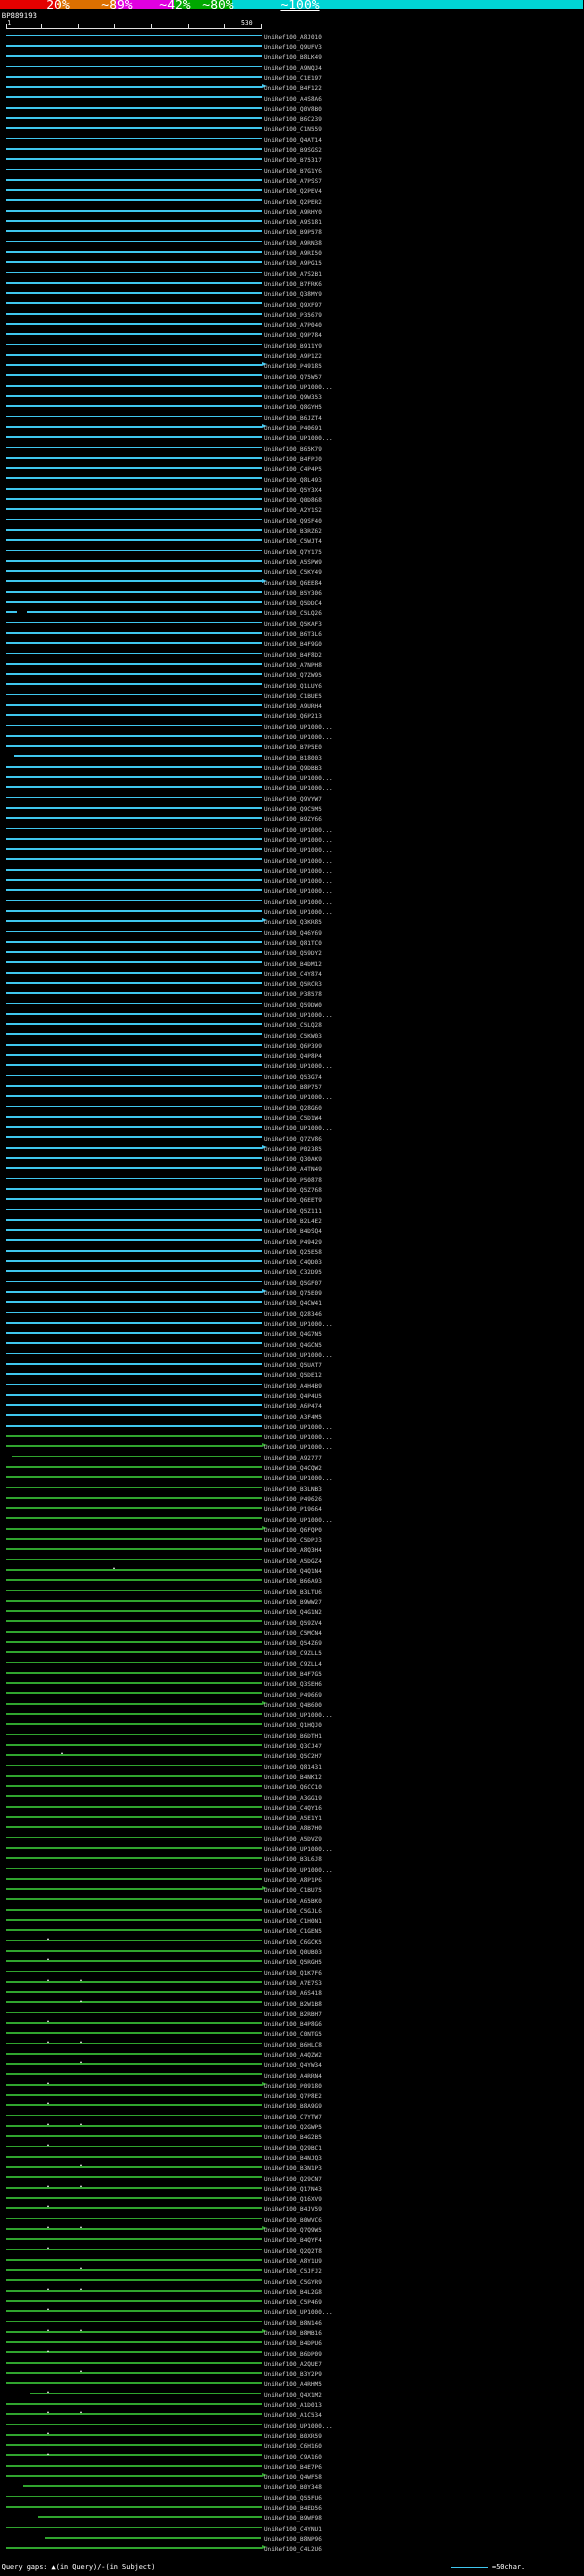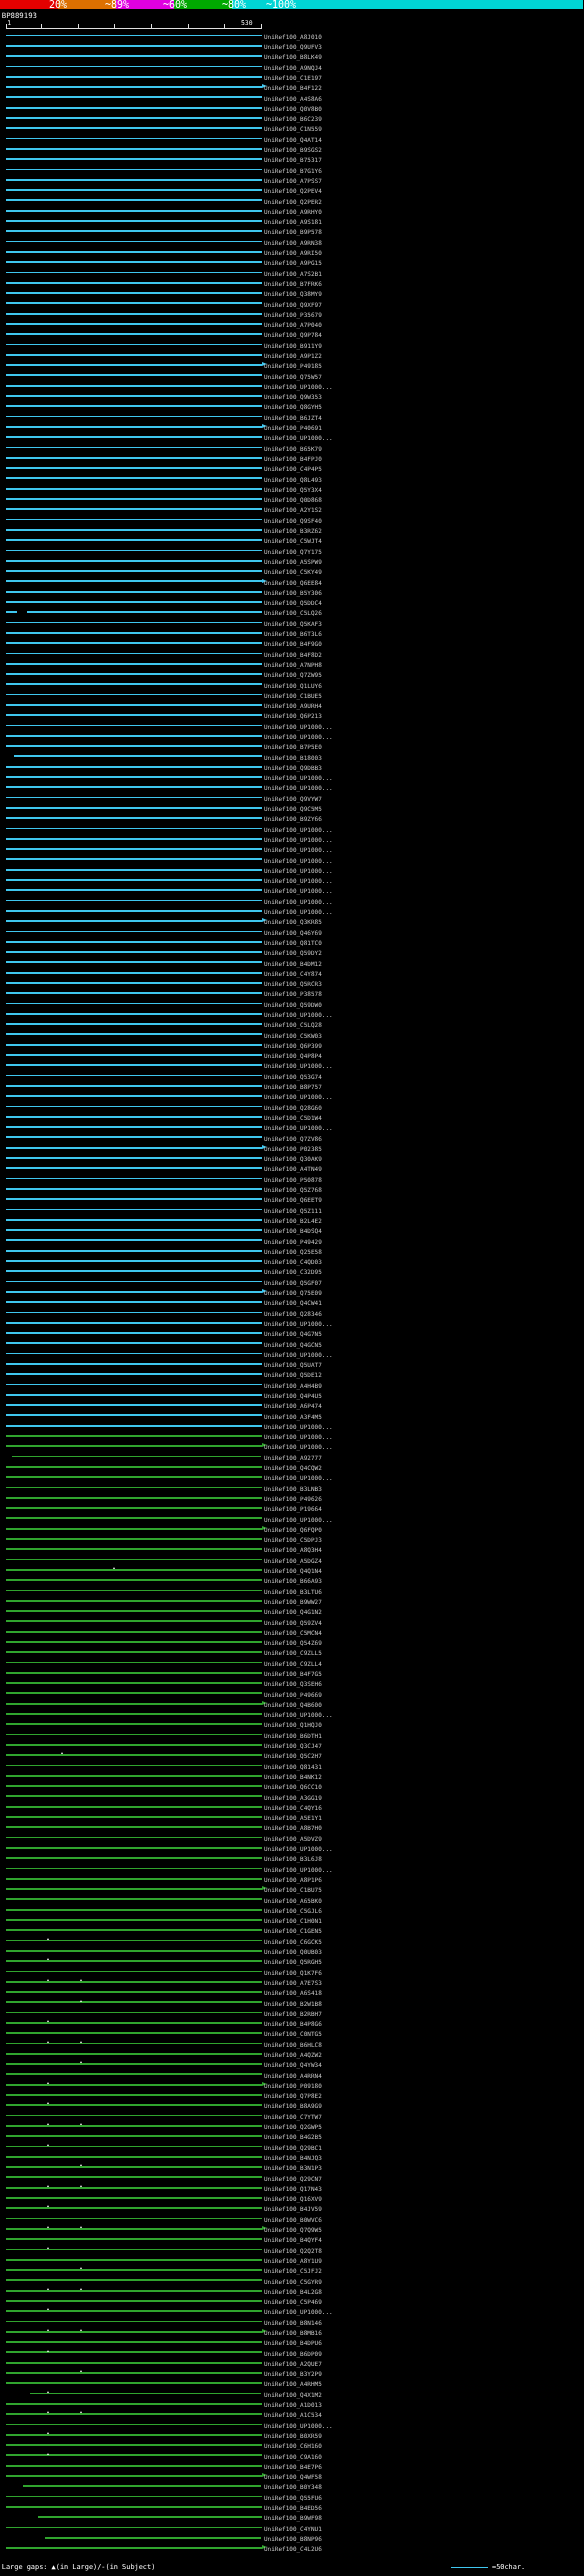--- a/index.html
+++ b/index.html
@@ -1,23 +1,23 @@
 <!DOCTYPE html>
 <html style="font-size:14.6px"><head>
 <meta charset="utf-8">
 <style>
   html,body{margin:0;padding:0;background:#000;}
   #screen{position:relative;width:585px;height:2576px;background:#000;overflow:hidden;
           font-family:"DejaVu Sans Mono",monospace;}
   
   #colorbar{position:absolute;top:0;left:0;width:585px;height:9.1px;display:flex;}
   .cb-seg{height:9.1px;}
-  #colorbar-labels span{position:absolute;top:0;line-height:9.1px;font-size:10px;color:#fff;
+  #colorbar-labels span{position:absolute;top:0;line-height:9.1px;font-size:13px;color:#fff;
           transform:translateX(-50%);white-space:nowrap;}
-  .kl0{left:58px;} .kl1{left:117px;} .kl2{left:175px;} .kl3{left:234px;} .kl4{left:281px;}
+  .kl0{left:58px;} .kl1{left:117px;} .kl2{left:175px;} .kl3{left:218px;} .kl4{left:300px;text-decoration:underline;}
   
   #query-name{position:absolute;top:11px;left:1.8px;font-size:7.3px;color:#f2f2f2;}
   #ruler{position:absolute;top:19px;left:0;width:311px;height:12px;}
   #ruler-base{position:absolute;top:9.1px;left:5.5px;width:256px;height:0.9px;background:#e0e0e0;}
   .tick{position:absolute;top:4.6px;width:0.9px;height:4.6px;background:#e0e0e0;}
   #ruler-start{position:absolute;top:0;left:7.3px;font-size:6.4px;color:#f2f2f2;}
   #ruler-end{position:absolute;top:0;left:241px;font-size:6.4px;color:#f2f2f2;}
   
   #rows{position:absolute;top:31px;left:0;width:585px;}
   .row{position:relative;height:10.3px;}
@@ -43,21 +43,21 @@
   <div id="colorbar">
     <div class="cb-seg" style="width: 58px; background: rgb(228, 0, 0);"></div>
     <div class="cb-seg" style="width: 58px; background: rgb(221, 112, 0);"></div>
     <div class="cb-seg" style="width: 58px; background: rgb(224, 0, 224);"></div>
     <div class="cb-seg" style="width: 58px; background: rgb(0, 168, 0);"></div>
     <div class="cb-seg" style="width: 351px; background: rgb(0, 212, 212);"></div>
   </div>
   <div id="colorbar-labels">
     <span class="kl0">20%</span>
     <span class="kl1">~89%</span>
-    <span class="kl2">~60%</span>
+    <span class="kl2">~42%</span>
     <span class="kl3">~80%</span>
     <span class="kl4">~100%</span>
   </div>
 
   <div id="query-name">BP889193</div>
 
   <div id="ruler">
     <div id="ruler-base"></div>
     <div id="ruler-ticks">
         <span class="tick" style="left: 5.5px;"></span>
@@ -1332,19 +1332,19 @@
       <span class="hit-label">UniRef100_B8NP96</span>
     </div>
       <div class="row">
       <span class="bar" style="left: 5.5px; width: 256px; background: rgb(48, 164, 46);"></span>
       <span class="arrow" style="border-left-color: rgb(48, 164, 46);"></span>
       <span class="hit-label">UniRef100_C4L2U6</span>
     </div>
     </div>
 
   <div id="legend">
-    <span id="legend-gaps">Large gaps: ▲(in Large)/-(in Subject)</span>
+    <span id="legend-gaps">Query gaps: ▲(in Query)/-(in Subject)</span>
     <span id="legend-line" style="background: rgb(63, 198, 238);"></span>
     <span id="legend-scale">=50char.</span>
   </div>
 
 </div>
 
 
 </body></html>

